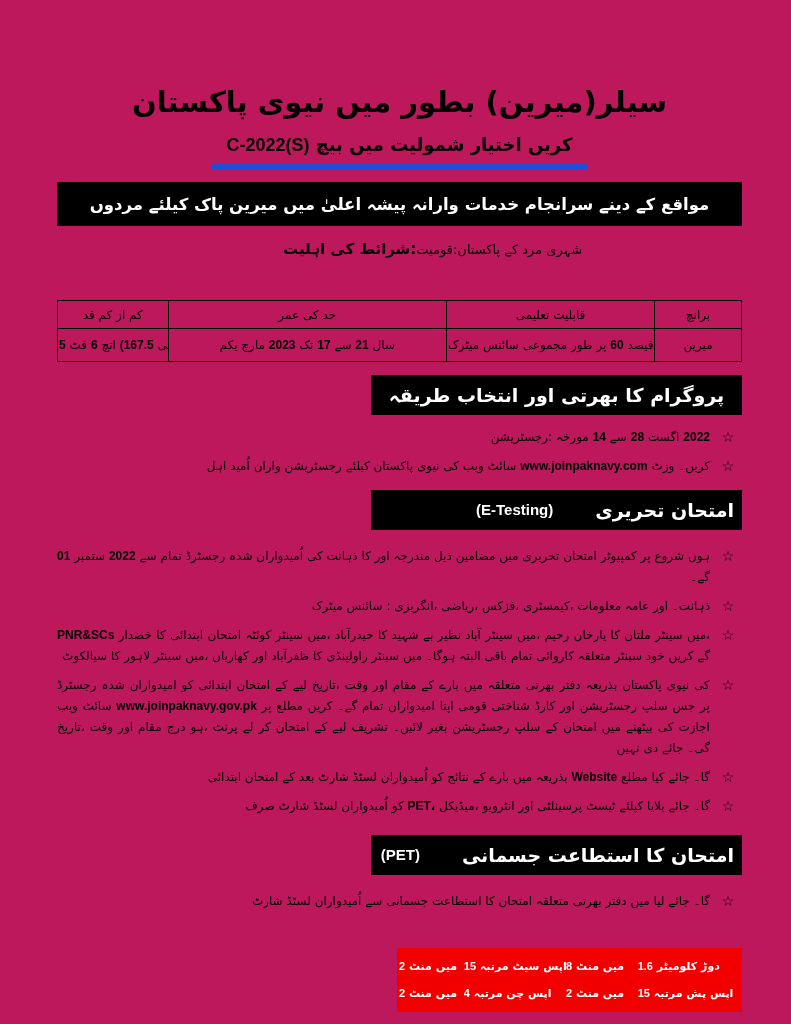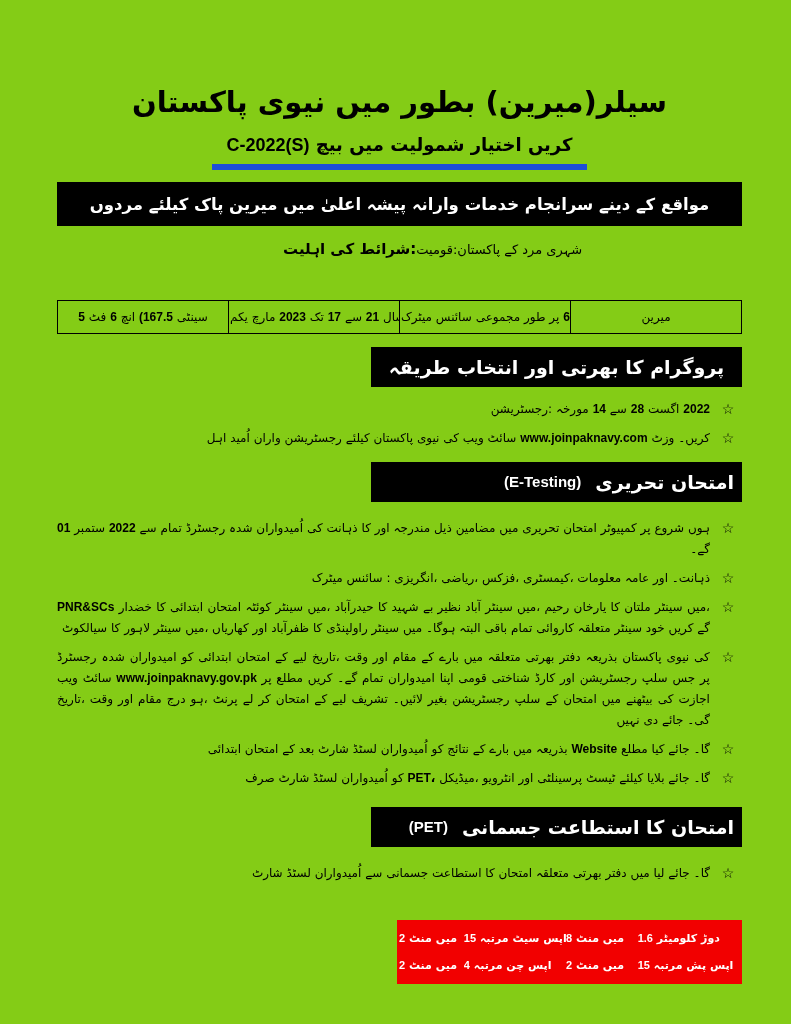--- a/index.html
+++ b/index.html
@@ -1,32 +1,32 @@
 <!DOCTYPE html>
 <html style="--ink: #000000; --red: #f20000;"><head>
 <meta charset="utf-8">
 <style>
   html,body{margin:0;padding:0;background:#e8e8e8;}
-  .page{width:791px;height:1024px;background:#84cc16;margin:0 auto;overflow:hidden;
+  .page{width:791px;height:1024px;background:#be185d;margin:0 auto;overflow:hidden;
         font-family:"DejaVu Sans",sans-serif;color:#000;}
   .content{padding:0 49px 0 57px;}
   
   .tk{unicode-bidi:isolate;direction:ltr;}
   .lat{font-weight:bold;font-family:"Liberation Sans","DejaVu Sans",sans-serif;}
 
   .title{margin:80px 0 0 0;text-align:center;font-size:29px;font-weight:bold;line-height:44px;}
   .subtitle-wrap{text-align:center;margin-top:8px;}
   .subtitle{display:inline-block;font-size:18px;font-weight:bold;line-height:26px;
             border-bottom:6px solid #1d4ed8;padding:0 14px 6px 14px;}
 
   .banner{background:var(--ink,#000);color:#fff;display:flex;align-items:center;}
   .banner.full{margin-top:12px;height:44px;justify-content:center;font-size:16.5px;font-weight:bold;text-align:right;}
   .banner.half{margin-top:13px;height:40px;width:371px;margin-left:auto;font-size:19px;font-weight:bold;}
   .banner.center{justify-content:center;}
-  .banner.split{justify-content:flex-end;gap:14px;padding-right:8px;box-sizing:border-box;}
+  .banner.split{justify-content:flex-end;gap:42px;padding-right:8px;box-sizing:border-box;}
   .banner .blat{font-size:15px;}
 
   .elig{margin-top:14px;}
   .erow{display:flex;align-items:baseline;gap:0;height:32px;font-size:13px;}
   .erow.r1{margin-left:226px;}
   .erow.r2{margin-left:238px;}
   .elabel{font-weight:bold;font-size:15px;}
 
   table.info-table{margin-top:28px;width:100%;border-collapse:collapse;table-layout:fixed;}
   table.info-table th,table.info-table td{border:1px solid #000;text-align:center;
@@ -67,20 +67,26 @@
     <div class="elig">
       <div class="erow r1">
         <span class="elabel"><span class="tk">اہلیت</span> <span class="tk">کی</span> <span class="tk">شرائط:</span></span>
         <span class="efield"><span class="tk">قومیت:</span></span>
         <span class="evalue"><span class="tk">پاکستان</span> <span class="tk">کے</span> <span class="tk">مرد</span> <span class="tk">شہری</span></span>
       </div>
     </div>
 
     <table class="info-table">
       <tbody>
+          <tr>
+        <th class="c-height"><span class="tk">قد</span> <span class="tk">کم</span> <span class="tk">از</span> <span class="tk">کم</span></th>
+        <th class="c-age"><span class="tk">عمر</span> <span class="tk">کی</span> <span class="tk">حد</span></th>
+        <th class="c-qual"><span class="tk">تعلیمی</span> <span class="tk">قابلیت</span></th>
+        <th class="c-branch"><span class="tk">برانچ</span></th>
+      </tr>
       <tr>
         <td class="small"><span class="tk lat">5</span> <span class="tk">فٹ</span> <span class="tk lat">6</span> <span class="tk">انچ</span> <span class="tk lat">(167.5</span> <span class="tk">سینٹی</span> </td>
         <td><span class="tk">یکم</span> <span class="tk">مارچ</span> <span class="tk lat">2023</span> <span class="tk">تک</span> <span class="tk lat">17</span> <span class="tk">سے</span> <span class="tk lat">21</span> <span class="tk">سال</span></td>
         <td><span class="tk">میٹرک</span> <span class="tk">سائنس</span> <span class="tk">مجموعی</span> <span class="tk">طور</span> <span class="tk">پر</span> <span class="tk lat">60</span> <span class="tk">فیصد</span> </td>
         <td><span class="tk">میرین</span></td>
       </tr>
     </tbody>
       </table>
 
     <div class="banner half center">

